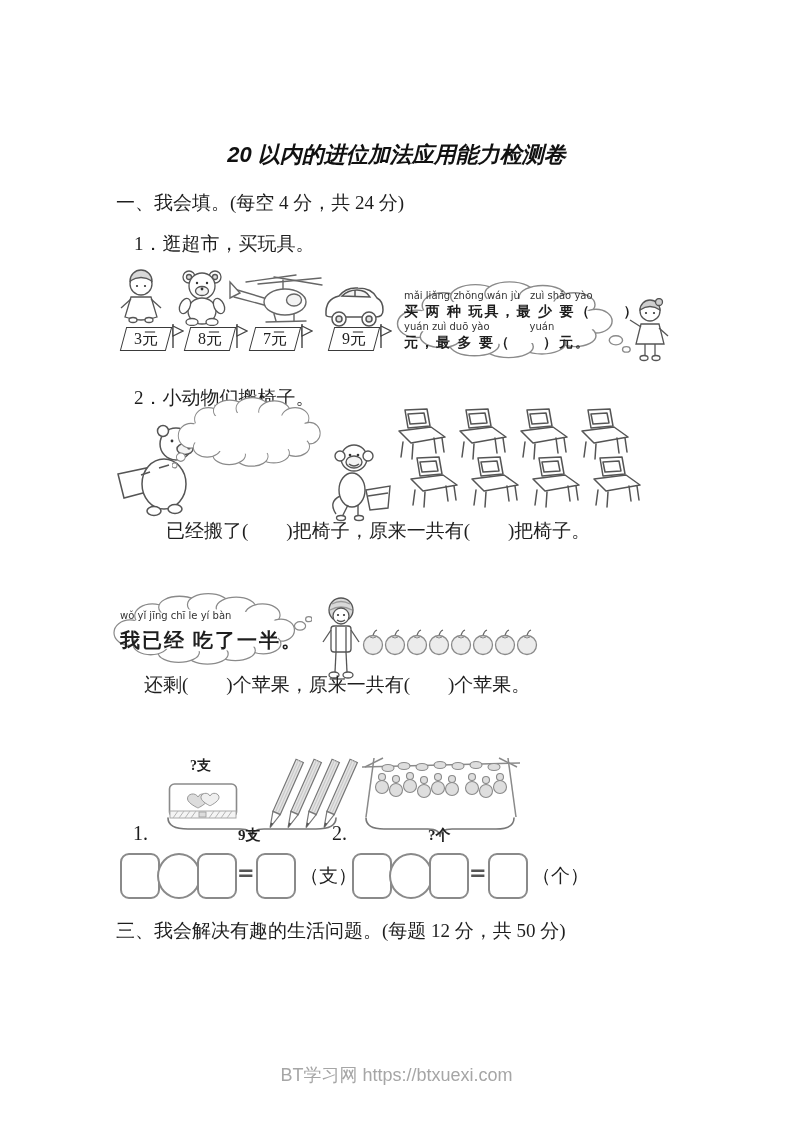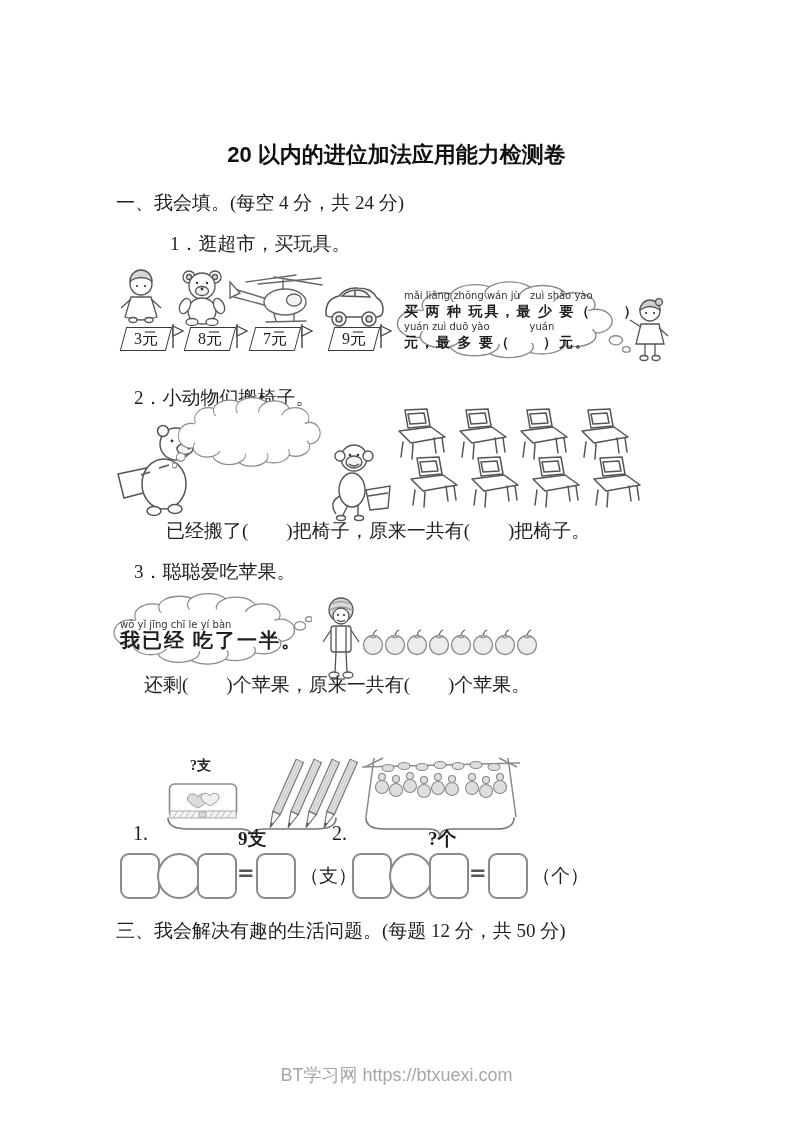--- a/index.html
+++ b/index.html
@@ -1,52 +1,52 @@
 <!DOCTYPE html>
 <html><head>
 <meta charset="utf-8">
 <style>
   html,body{margin:0;padding:0;background:#fff;}
   .page{position:relative;width:793px;height:1122px;background:#fff;overflow:hidden;
         font-family:"Liberation Serif","DejaVu Serif",serif;color:#1e1e1e;}
   .abs{position:absolute;}
   .txt{font-size:19px;white-space:nowrap;}
   .title{left:0;right:0;text-align:center;font-family:"Liberation Sans","DejaVu Sans",sans-serif;
-         font-weight:bold;font-size:22px;color:#111;}
+         font-weight:bold;font-size:22px;color:#111;font-style:italic;}
   .heading{font-size:19px;white-space:nowrap;}
   .py{font-size:10px;color:#333;white-space:nowrap;font-family:"DejaVu Sans",sans-serif;line-height:12px;}
   .hz{font-size:14px;font-weight:bold;white-space:nowrap;letter-spacing:2px;line-height:19px;}
-  .cloudtext{display:flex;flex-direction:column;justify-content:flex-end;}
+  .cloudtext{display:flex;flex-direction:column;justify-content:space-between;}
   .tag{border:1.6px solid #3a3a3a;width:44px;height:22px;transform:skewX(-15deg);background:#fff;}
   .tag>span{display:block;transform:skewX(15deg);text-align:center;font-size:16px;line-height:22px;}
   .chairrow span{display:inline-block;margin-right:7px;}
   .applerow span{display:inline-block;}
   .pencilrow{white-space:nowrap;}
   .pencilrow>span{display:inline-block;transform:rotate(24deg);transform-origin:50% 88%;margin-left:3px;}
   .box{width:36px;height:42px;border:2px solid #8a8a8a;border-radius:9px;background:#fff;}
   .circ{width:40px;height:42px;border:2px solid #8a8a8a;border-radius:50%;background:#fff;}
   .eqsign{font-size:21px;font-weight:bold;color:#555;font-family:"DejaVu Sans",sans-serif;}
   .unit{font-size:19px;white-space:nowrap;}
-  .bracelbl{font-size:19px;font-weight:bold;white-space:nowrap;}
+  .bracelbl{font-size:15px;font-weight:bold;white-space:nowrap;}
   .itemlbl{font-size:20px;}
   .qlbl{font-size:14px;font-weight:bold;}
   .footer{left:0;right:0;text-align:center;font-family:"Liberation Sans","DejaVu Sans",sans-serif;
           font-size:18px;color:#a6a6a6;white-space:nowrap;}
   svg{display:block;}
 </style>
 </head>
 <body>
 
 <div class="page">
 
   <div class="abs title" style="top:140px;">20 以内的进位加法应用能力检测卷</div>
 
   <div class="abs heading" style="left:116px;top:190px;">一、我会填。(每空 4 分，共 24 分)</div>
 
-  <div class="abs txt" style="left:134px;top:231px;margin-left:36px;">1．逛超市，买玩具。</div>
+  <div class="abs txt" style="left:134px;top:231px;">1．逛超市，买玩具。</div>
 
   <div class="abs" style="left:115px;top:267px;">
     <svg width="52" height="58" viewBox="0 0 52 58">
       <g stroke="#555" stroke-width="1.3" fill="#fff">
         <circle cx="26" cy="17" r="11"></circle>
         <path d="M15,14 a11,11 0 0 1 22,0 q-11,-7 -22,0 z" fill="#d8d8d8"></path>
         <circle cx="22" cy="19" r="1.1" fill="#333" stroke="none"></circle>
         <circle cx="30" cy="19" r="1.1" fill="#333" stroke="none"></circle>
         <path d="M16,30 L36,30 L42,50 Q26,56 10,50 Z"></path>
         <line x1="16" y1="32" x2="6" y2="41"></line>
@@ -338,21 +338,20 @@
             <polygon points="7,23 39,19 53,29 19,35"></polygon>
             <line x1="11" y1="34" x2="9" y2="49"></line>
             <line x1="21" y1="36" x2="20" y2="51"></line>
             <line x1="42" y1="30" x2="44" y2="45"></line>
             <line x1="50" y1="30" x2="52" y2="44"></line>
           </g>
         </svg></span></div>
 
   <div class="abs txt" style="left:166px;top:518px;">已经搬了(　　)把椅子，原来一共有(　　)把椅子。</div>
 
-  <div class="abs txt" style="left:134px;top:559px;">3．聪聪爱吃苹果。</div>
 
   <div class="abs" style="left:106px;top:592px;">
     <svg width="206" height="78" viewBox="0 0 258 92" preserveAspectRatio="none">
       <g fill="#fff" stroke="#8a8a8a" stroke-width="1.5">
         <ellipse cx="30" cy="48" rx="20" ry="15"></ellipse>
           <ellipse cx="58" cy="28" rx="22" ry="14"></ellipse>
         <ellipse cx="92" cy="18" rx="26" ry="13"></ellipse>
           <ellipse cx="128" cy="15" rx="26" ry="13"></ellipse>
         <ellipse cx="163" cy="19" rx="25" ry="13"></ellipse>
           <ellipse cx="196" cy="27" rx="22" ry="13"></ellipse>

